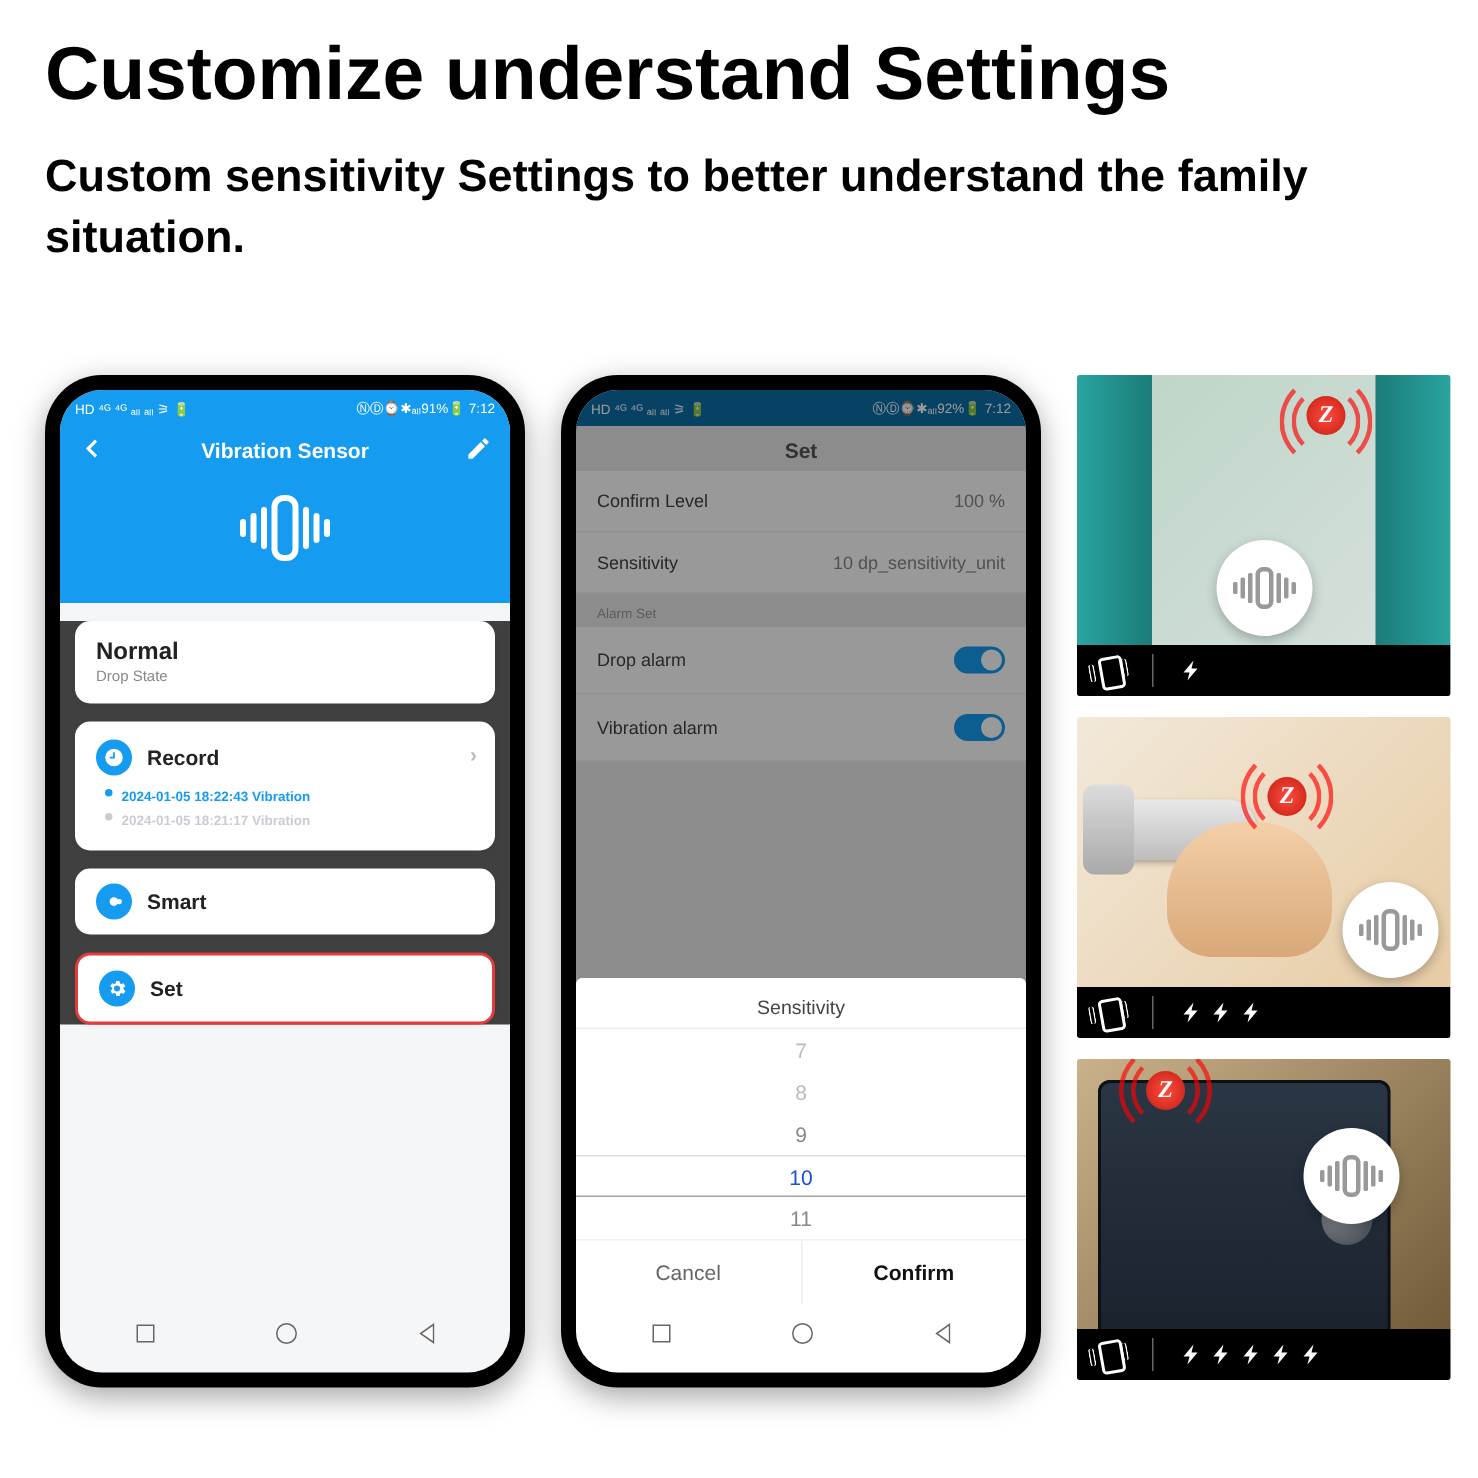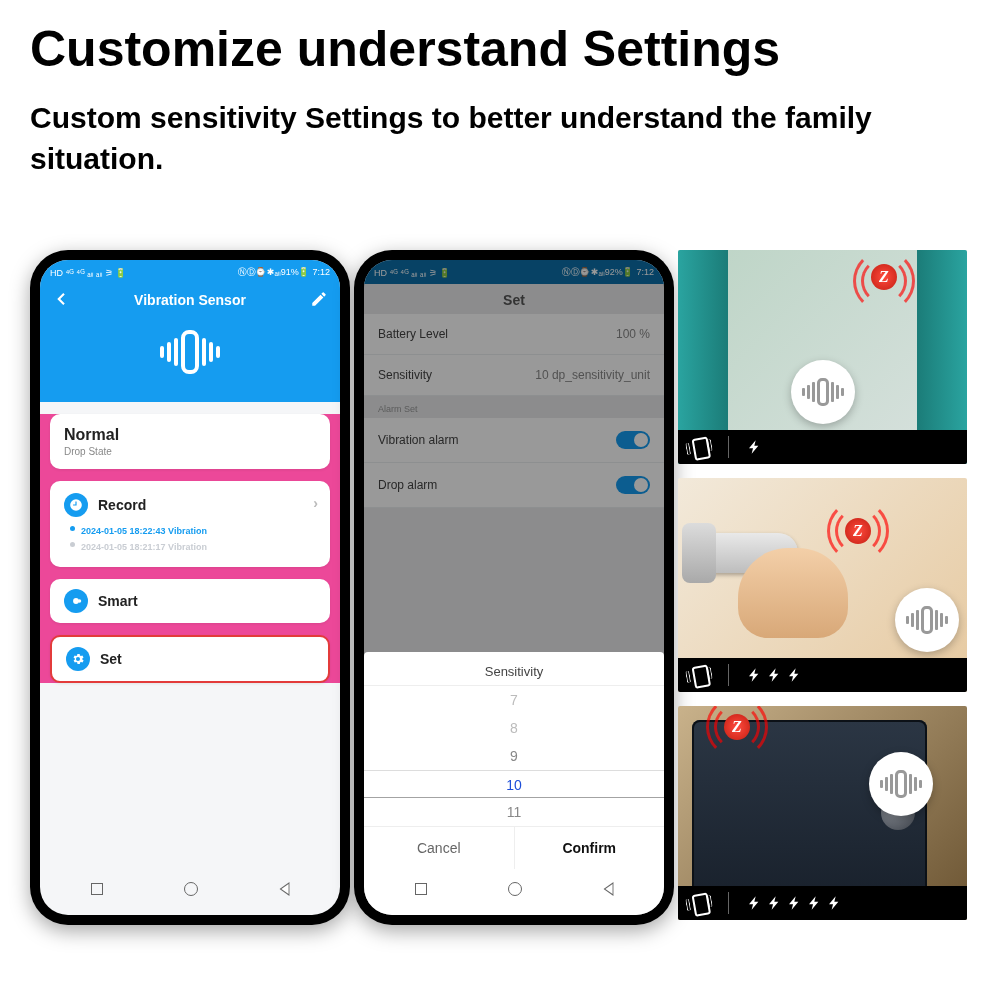--- a/index.html
+++ b/index.html
@@ -23,21 +23,21 @@
     line-height: 1.35;
   }
 
   
   .stage {
     position: absolute;
     left: 0; right: 0;
     top: 250px;
     bottom: 10px;
     display: flex;
-    gap: 4px;
+    gap: 24px;
     padding: 0 18px 0 30px;
     align-items: flex-start;
   }
   .phone {
     width: 320px;
     height: 675px;
     border-radius: 38px;
     background: #000;
     padding: 10px;
     position: relative;
@@ -88,21 +88,21 @@
     justify-content:center;
     align-items:center;
     gap:3px;
     margin:18px 0 10px 0;
   }
   .sensor-glyph .bar{ background:#fff; border-radius:2px;}
   .sensor-glyph .b1{ width:4px; height:12px;}
   .sensor-glyph .b2{ width:4px; height:20px;}
   .sensor-glyph .b3{ width:4px; height:28px;}
   .sensor-glyph .pill{ width:18px; height:44px; border:4px solid #fff; border-radius:8px; background:transparent;}
-  .p1-body{ padding:0 10px; background:#ec4899;}
+  .p1-body{ padding:0 10px; background:#404040;}
   .card{
     background:#fff;
     border-radius:10px;
     padding:12px 14px;
     margin-top:12px;
     box-shadow:0 1px 3px rgba(0,0,0,.08);
     position:relative;
   }
   .card.flat{ padding:10px 14px; }
   .normal-title{ font-size:16px; font-weight:700; color:#222;}
@@ -464,34 +464,34 @@
     <div class="screen">
       <div class="statusbar">
         <span class="left">HD ⁴ᴳ ⁴ᴳ ₐₗₗ ₐₗₗ ⚞ 🔋</span>
         <span class="right">ⓃⒹ⌚✱ₐₗₗ92%🔋 7:12</span>
       </div>
 
       <div class="p2-content">
         <div class="p2-titlebar">Set</div>
 
         <div class="p2-row">
-          <span class="k">Battery Level</span>
+          <span class="k">Confirm Level</span>
           <span class="v">100 %</span>
         </div>
         <div class="p2-row">
           <span class="k">Sensitivity</span>
           <span class="v">10 dp_sensitivity_unit</span>
         </div>
         <div class="p2-section-label">Alarm Set</div>
         <div class="p2-row">
+          <span class="k">Drop alarm</span>
+          <span class="toggle"></span>
+        </div>
+        <div class="p2-row">
           <span class="k">Vibration alarm</span>
-          <span class="toggle"></span>
-        </div>
-        <div class="p2-row">
-          <span class="k">Drop alarm</span>
           <span class="toggle"></span>
         </div>
       </div>
 
       <div class="dim-overlay"></div>
 
       <div class="sheet">
         <div class="sheet-title">Sensitivity</div>
         <div class="wheel" id="wheel">
             <div class="opt">7</div>

